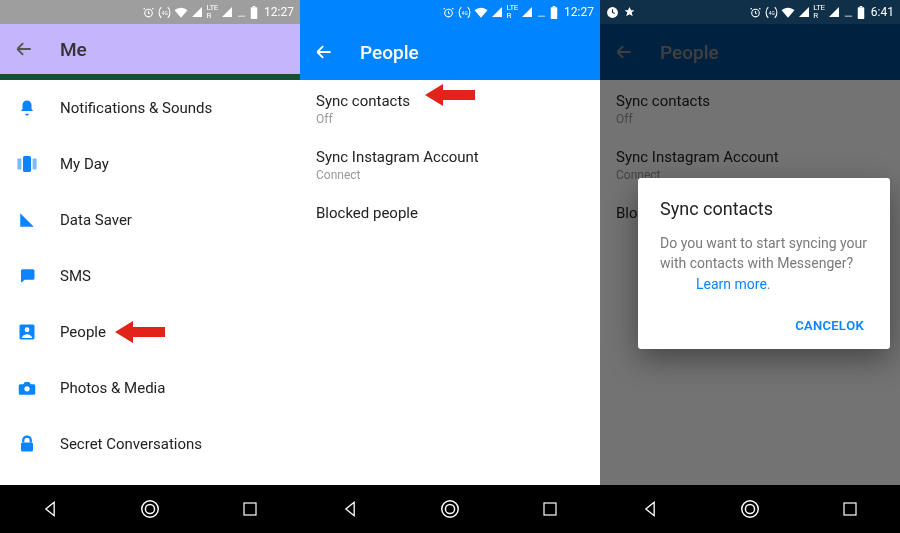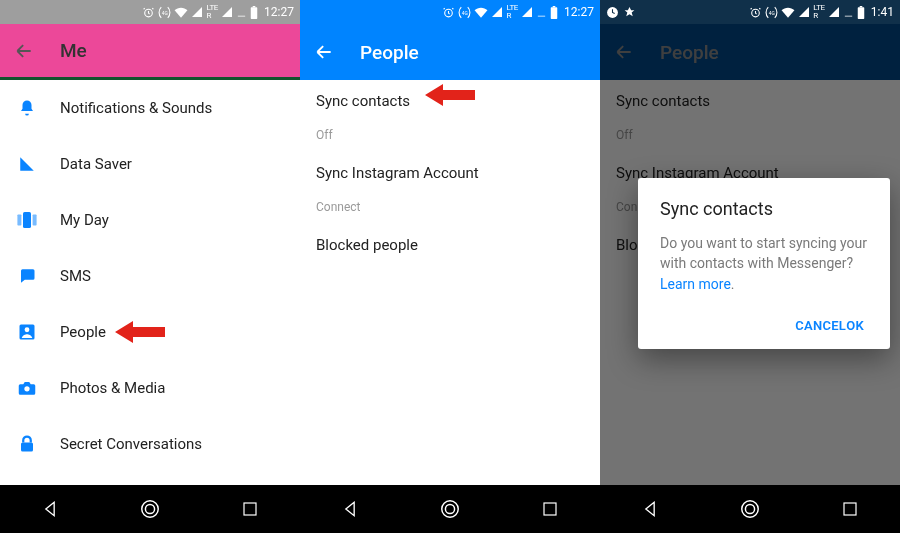--- a/index.html
+++ b/index.html
@@ -42,21 +42,21 @@
   .lte-block { display:flex; flex-direction:column; align-items:flex-start;}
 
   
   .app-header {
     height: 56px;
     display: flex;
     align-items: center;
     padding: 0 12px;
     gap: 24px;
   }
-  .hdr-light { background: #ec4899; color: #333; border-bottom: 3px solid #14532d; }
+  .hdr-light { background: #c4b5fd; color: #333; border-bottom: 6px solid #14532d; }
   .hdr-blue  { background: #0084ff; color: #fff; }
   .hdr-dark-over { background: #0084ff; color: #fff; }
   .app-header .title { font-size: 19px; font-weight: 500; }
   .back-arrow { width: 24px; height: 24px; display:flex; align-items:center; justify-content:center; }
 
   
   .settings-list { flex: 1; overflow: hidden; background:#fff;text-align:center; }
   .settings-item {
     display: flex;
     align-items: center;
@@ -70,21 +70,21 @@
   .settings-item .ic { width: 22px; height: 22px; display:flex; align-items:center; justify-content:center; color:#0a84ff; }
 
   
   .people-list { flex:1; background:#fff; }
   .people-item {
     padding: 12px 16px 10px;
     border-bottom: 0;
     position: relative;
   }
   .people-item .pi-label { font-size: 15px; color:#222; }
-  .people-item .pi-sub { font-size: 12px; color:#9a9a9a; margin-top:18px; }
+  .people-item .pi-sub { font-size: 12px; color:#9a9a9a; margin-top:2px; }
 
   
   .red-arrow {
     position: absolute;
     width: 50px;
     height: 22px;
     pointer-events: none;
   }
 
   
@@ -115,21 +115,21 @@
     right: 10px;
     top: 178px;
     background: #fff;
     border-radius: 3px;
     padding: 20px 22px 10px;
     box-shadow: 0 10px 30px rgba(0,0,0,0.4);
     z-index: 10;
   }
   .dialog-title { font-size: 18px; color:#222; margin-bottom: 14px; }
   .dialog-body  { font-size: 14px; color:#7a7a7a; line-height: 1.45; }
-  .dialog-body .learn { color:#0a84ff; }
+  .dialog-body .learn { color:#0a84ff;margin-left:36px; }
   .dialog-actions { display:flex; justify-content:flex-end; margin-top: 20px; padding: 4px 4px 6px;}
   .dialog-actions .act { color:#0a84ff; font-size: 13px; font-weight: 600; letter-spacing: 0.3px; }
 
   
   .phone3 .app-header { filter: brightness(0.55); }
 </style>
 </head>
 <body>
 
 <div class="phone">
@@ -179,35 +179,35 @@
     <div class="settings-item">
       <span class="ic">
           <svg width="18" height="18" viewBox="0 0 24 24" fill="#0a84ff">
             <path d="M12 2a6 6 0 016 6v5l2 3H4l2-3V8a6 6 0 016-6zm0 20a2.5 2.5 0 002.5-2.5h-5A2.5 2.5 0 0012 22z"></path>
           </svg>
         </span>
       <span>Notifications &amp; Sounds</span>
     </div>
     <div class="settings-item">
       <span class="ic">
-          <svg width="18" height="18" viewBox="0 0 24 24" fill="#0a84ff">
-            <path d="M3 21h18L3 3v18z"></path>
-          </svg>
-        </span>
-      <span>Data Saver</span>
-    </div>
-    <div class="settings-item">
-      <span class="ic">
           <svg width="20" height="16" viewBox="0 0 24 20" fill="#0a84ff">
             <rect x="0" y="3" width="5" height="14" rx="1" opacity="0.55"></rect>
             <rect x="7" y="0" width="10" height="20" rx="2"></rect>
             <rect x="19" y="3" width="5" height="14" rx="1" opacity="0.55"></rect>
           </svg>
         </span>
       <span>My Day</span>
+    </div>
+    <div class="settings-item">
+      <span class="ic">
+          <svg width="18" height="18" viewBox="0 0 24 24" fill="#0a84ff">
+            <path d="M3 21h18L3 3v18z"></path>
+          </svg>
+        </span>
+      <span>Data Saver</span>
     </div>
     <div class="settings-item">
       <span class="ic">
           <svg width="18" height="18" viewBox="0 0 24 24" fill="#0a84ff">
             <path d="M4 3h16a2 2 0 012 2v10a2 2 0 01-2 2H9l-5 4V5a2 2 0 012-2z"></path>
           </svg>
         </span>
       <span>SMS</span>
     </div>
     <div class="settings-item">
@@ -378,21 +378,21 @@
       <svg width="12" height="12" viewBox="0 0 24 24" fill="#fff">
           <path d="M2 22h20V2L2 22z"></path>
         </svg>
       <svg width="11" height="12" viewBox="0 0 24 24" fill="#fff">
           <path d="M12 2v12m0 0l-4-4m4 4l4-4M4 20h16v2H4z"></path>
         </svg>
       <svg width="8" height="13" viewBox="0 0 12 20" fill="#fff">
           <rect x="1" y="2" width="10" height="18" rx="1"></rect>
           <rect x="4" y="0" width="4" height="2"></rect>
         </svg>
-      <span class="clock">1:41</span>
+      <span class="clock">6:41</span>
     </div>
     <div class="app-header hdr-dark-over">
       <span class="back-arrow">
         <svg width="20" height="20" viewBox="0 0 24 24" fill="none" stroke="#fff" stroke-width="2.2">
             <path d="M20 12H4m0 0l7-7m-7 7l7 7"></path>
           </svg>
       </span>
       <span class="title">People</span>
     </div>
     <div class="people-list">

